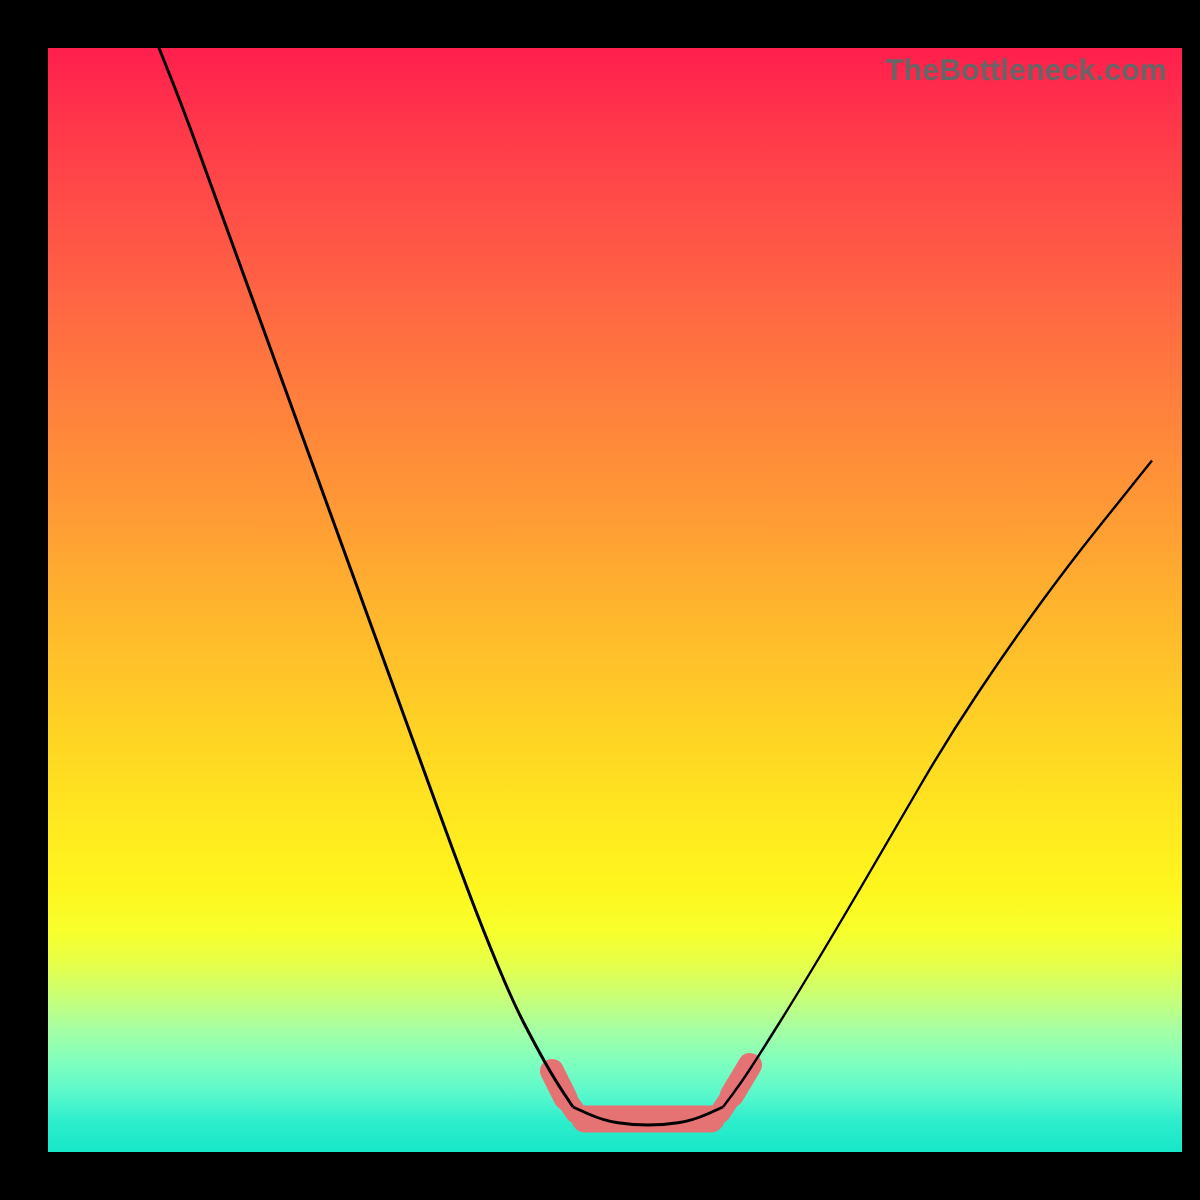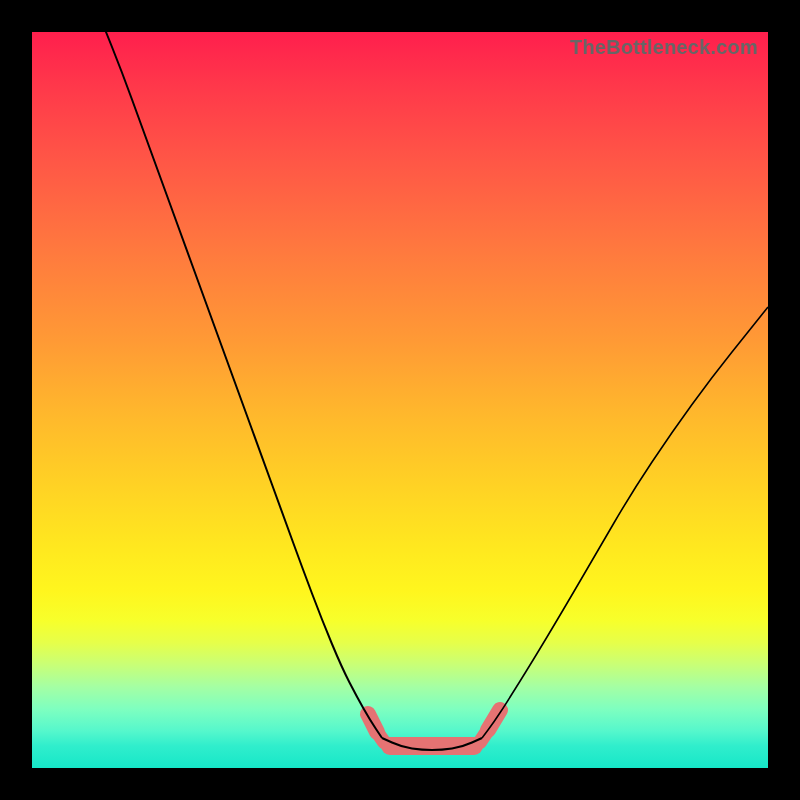--- a/index.html
+++ b/index.html
@@ -36,20 +36,21 @@
       #fff61e 76%,
       #f7ff2b 80%,
       #e6ff4a 83%,
       #c8ff77 86%,
       #a4ffa4 89%,
       #7effc0 92%,
       #55f7cc 95%,
       #30eecc 97%,
       #16e7c8 100%
     );
+    padding-left: 20px;
   }
   .watermark {
     position: absolute;
     top: 4px;
     right: 10px;
     color: #666;
     font-size: 20px;
     font-weight: 600;
     letter-spacing: 0.2px;
     user-select: none;

